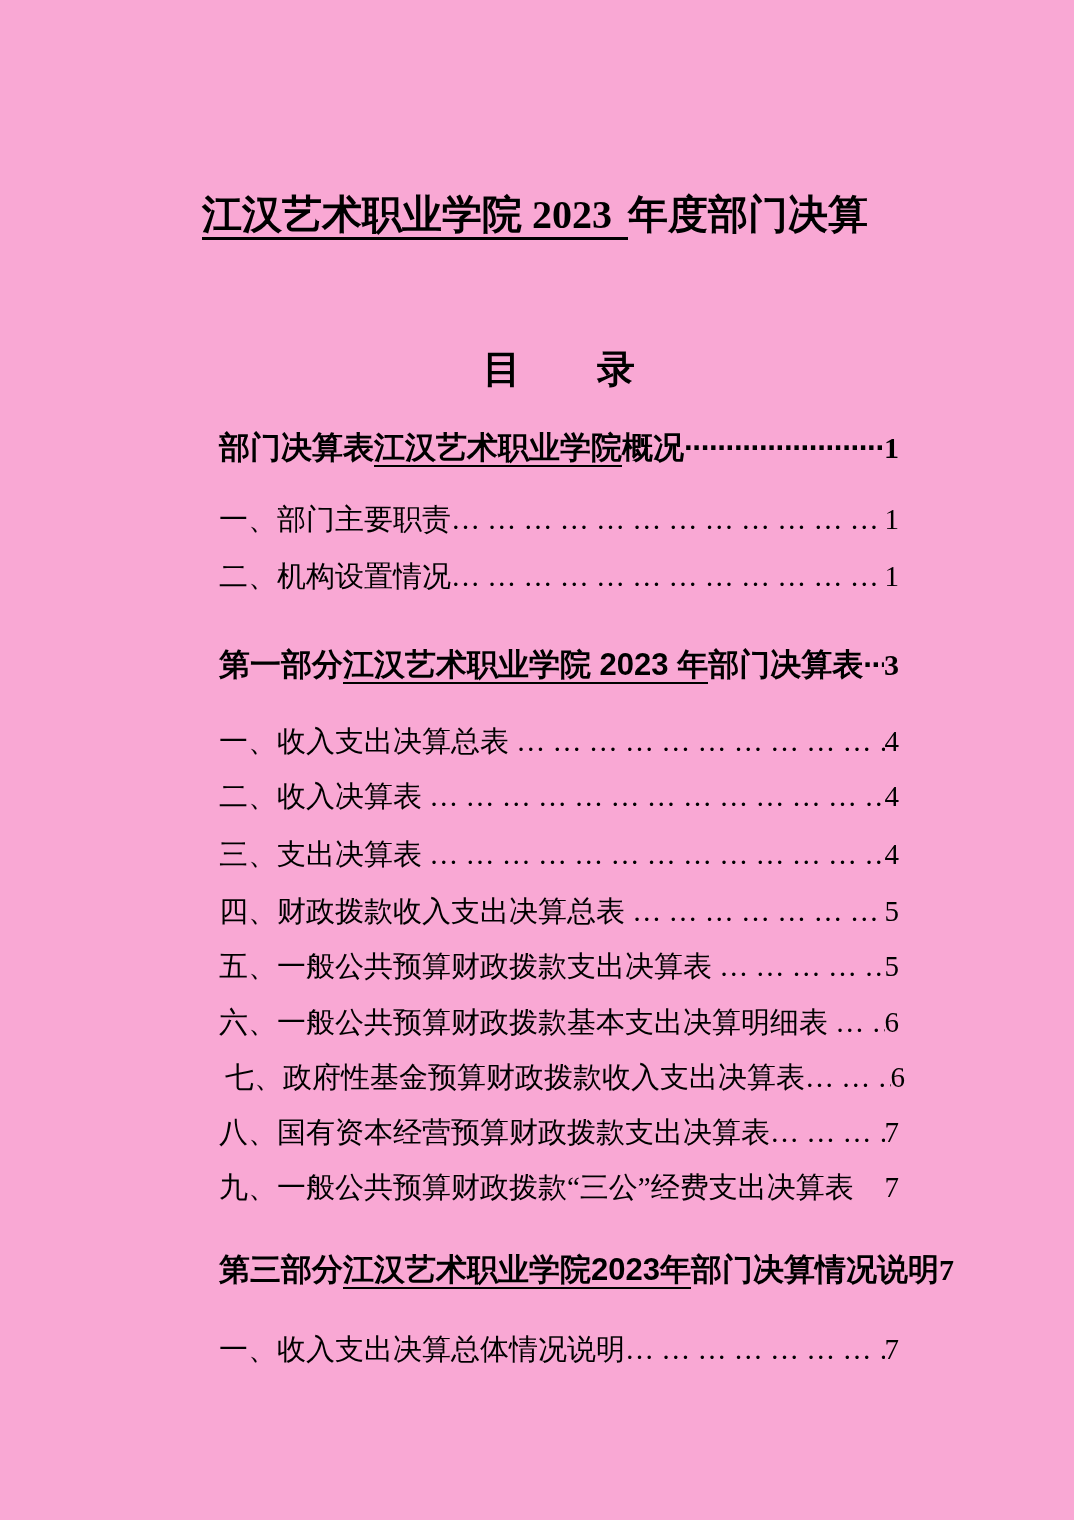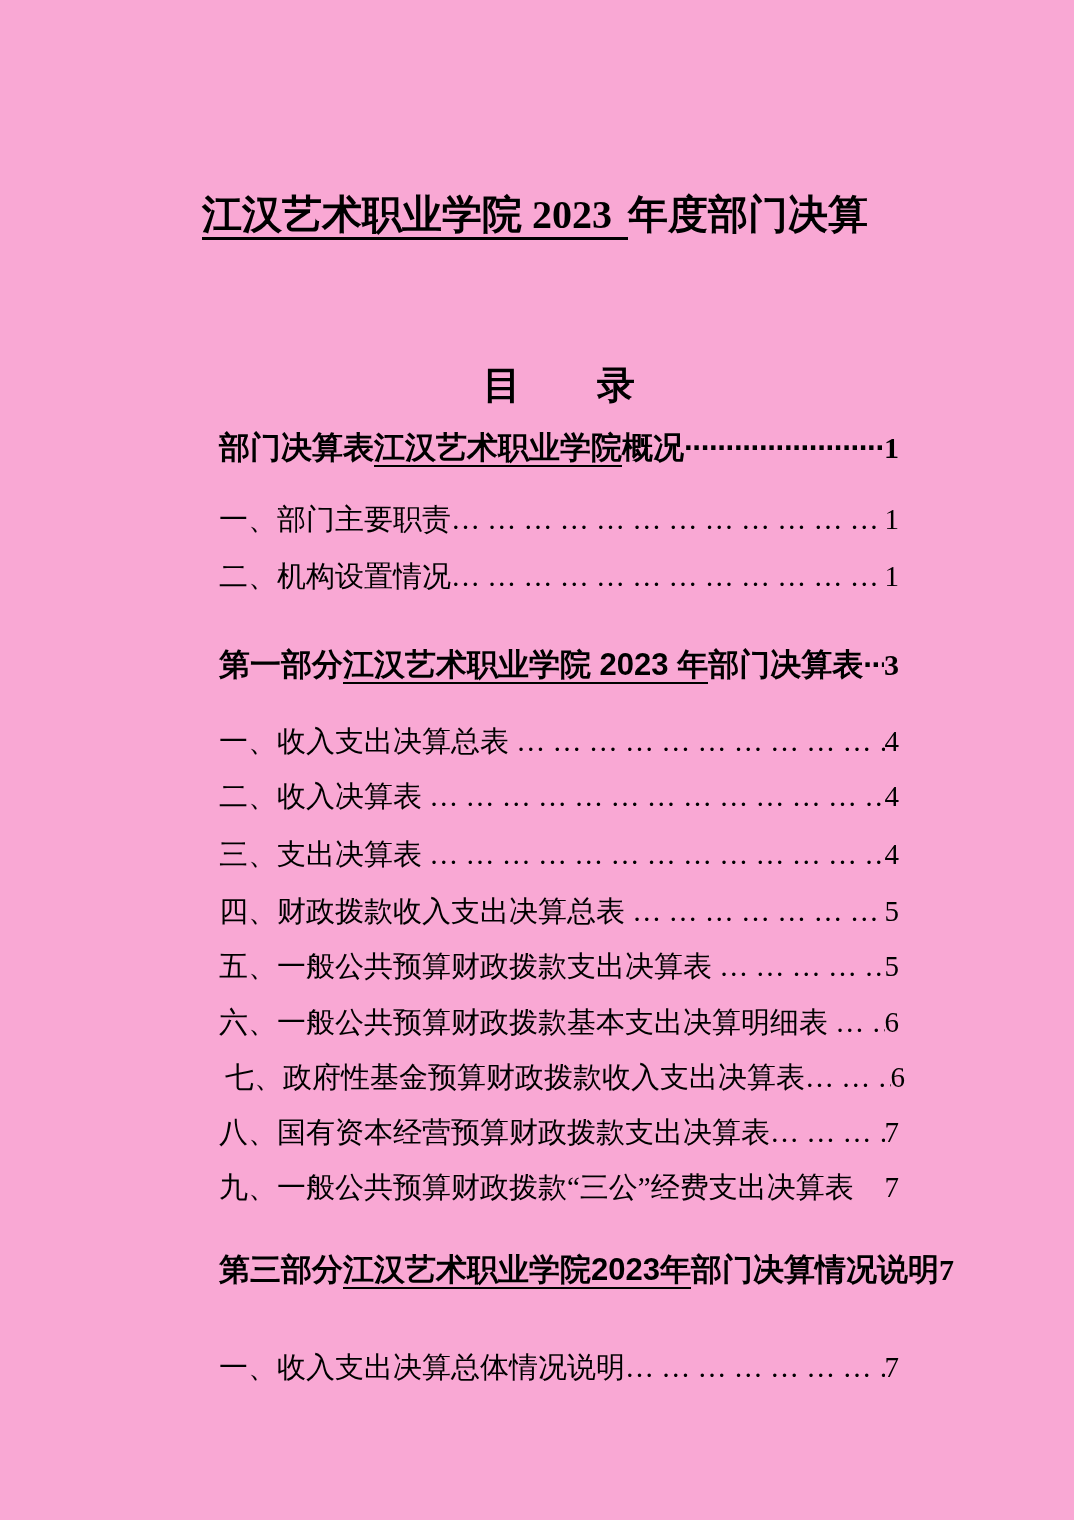--- a/index.html
+++ b/index.html
@@ -24,21 +24,20 @@
     font-weight:bold;font-size:40px;line-height:50px;
     display:block;
   }
   .title-row .u{border-bottom:3px solid #000;padding-right:16px;}
   
   .toc-row{
     top:346px;
     font-family:"Liberation Sans","DejaVu Sans",sans-serif;
     font-weight:bold;font-size:38px;line-height:46px;
     justify-content:center;
-    margin-top:16px;
   }
   
   .heading{
     font-family:"Liberation Sans","DejaVu Sans",sans-serif;
     font-weight:bold;font-size:31px;line-height:38px;
   }
   .heading .u{border-bottom:2px solid #000;}
   
   .entry{
     font-family:"Liberation Serif","DejaVu Serif",serif;
@@ -61,21 +60,21 @@
   .e21{top:723px;}
   .e22{top:778px;}
   .e23{top:836px;}
   .e24{top:893px;}
   .e25{top:948px;}
   .e26{top:1004px;}
   .e27{top:1059px;margin-left:6px;}
   .e28{top:1114px;}
   .e29{top:1169px;}
   .h3r{top:1251px;}
-  .e31{top:1331px;margin-top:18px;}
+  .e31{top:1331px;}
 </style>
 </head>
 <body>
 
 <div class="page">
 
   <div class="row title-row"><span class="u">江汉艺术职业学院 2023</span><span>年度部门决算</span></div>
 
   <div class="row toc-row"><span>目　　录</span></div>
 

